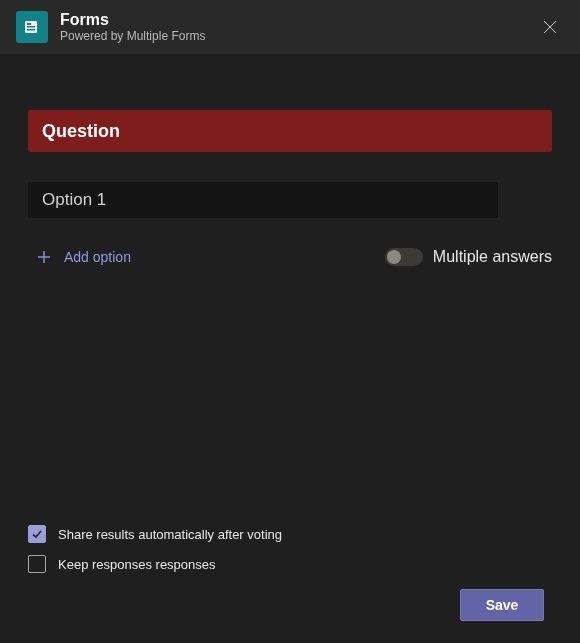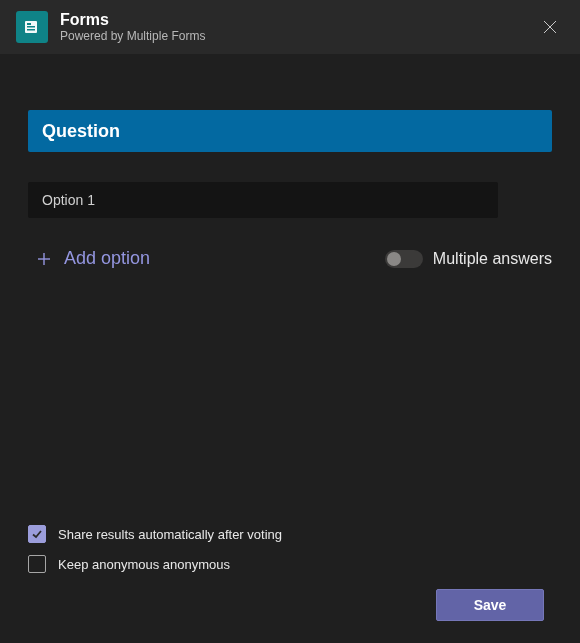--- a/index.html
+++ b/index.html
@@ -38,57 +38,57 @@
     cursor: pointer; color: #c8c8c8;
   }
   .body {
     flex: 1;
     padding: 56px 28px 0 28px;
     display: flex;
     flex-direction: column;
   }
   .question-input {
     width: 100%;
-    background: #0369a1;
+    background: #7f1d1d;
     border: none;
     color: #fff;
     font-size: 18px;
     font-weight: 700;
     padding: 10px 14px;
     height: 42px;
     border-radius: 2px;
     outline: none;
   }
   .question-input::placeholder { color: #fff; font-weight: 700; }
   .options { margin-top: 30px; }
   .option-input {
     width: 470px;
     background: #141414;
     border: none;
     color: #0ea5e9;
-    font-size: 14px;
+    font-size: 17px;
     padding: 8px 14px;
     height: 36px;
     border-radius: 2px;
     outline: none;
     display: block;
     margin-bottom: 12px;
   }
   .option-input::placeholder { color: #d0d0d0; }
   .row-actions {
     display: flex;
     align-items: center;
     margin-top: 18px;
     width: 100%;
   }
   .add-option {
     display: flex;
     align-items: center;
     color: #9496e0;
-    font-size: 18px;
+    font-size: 14px;
     cursor: pointer;
     gap: 12px;
     padding-left: 8px;
   }
   .plus-icon {
     width: 16px; height: 16px;
     display: flex; align-items: center; justify-content: center;
     color: #9496e0;
   }
   .spacer { flex: 1; }
@@ -141,21 +141,21 @@
     justify-content: flex-end;
     margin-top: 16px;
   }
   .save-btn {
     background: #6264a7;
     border: 1px solid #7577b8;
     color: #fff;
     font-size: 14px;
     font-weight: 600;
     padding: 7px 0;
-    width: 108px;
+    width: 84px;
     border-radius: 2px;
     cursor: pointer;
     text-align: center;
   }
 </style>
 </head>
 <body>
 
 <div class="header">
   <div class="app-icon">
@@ -211,18 +211,18 @@
   <div class="check-row">
     <div class="checkbox checked">
       <svg width="12" height="12" viewBox="0 0 12 12">
         <polyline points="2,6.5 5,9 10,3" fill="none" stroke="#2b2b2b" stroke-width="1.8"></polyline>
       </svg>
     </div>
     <span>Share results automatically after voting</span>
   </div>
   <div class="check-row">
     <div class="checkbox"></div>
-    <span>Keep anonymous anonymous</span>
+    <span>Keep responses responses</span>
   </div>
   <div class="button-row">
     <div class="save-btn">Save</div>
   </div>
 </div>
 
 </body></html>

